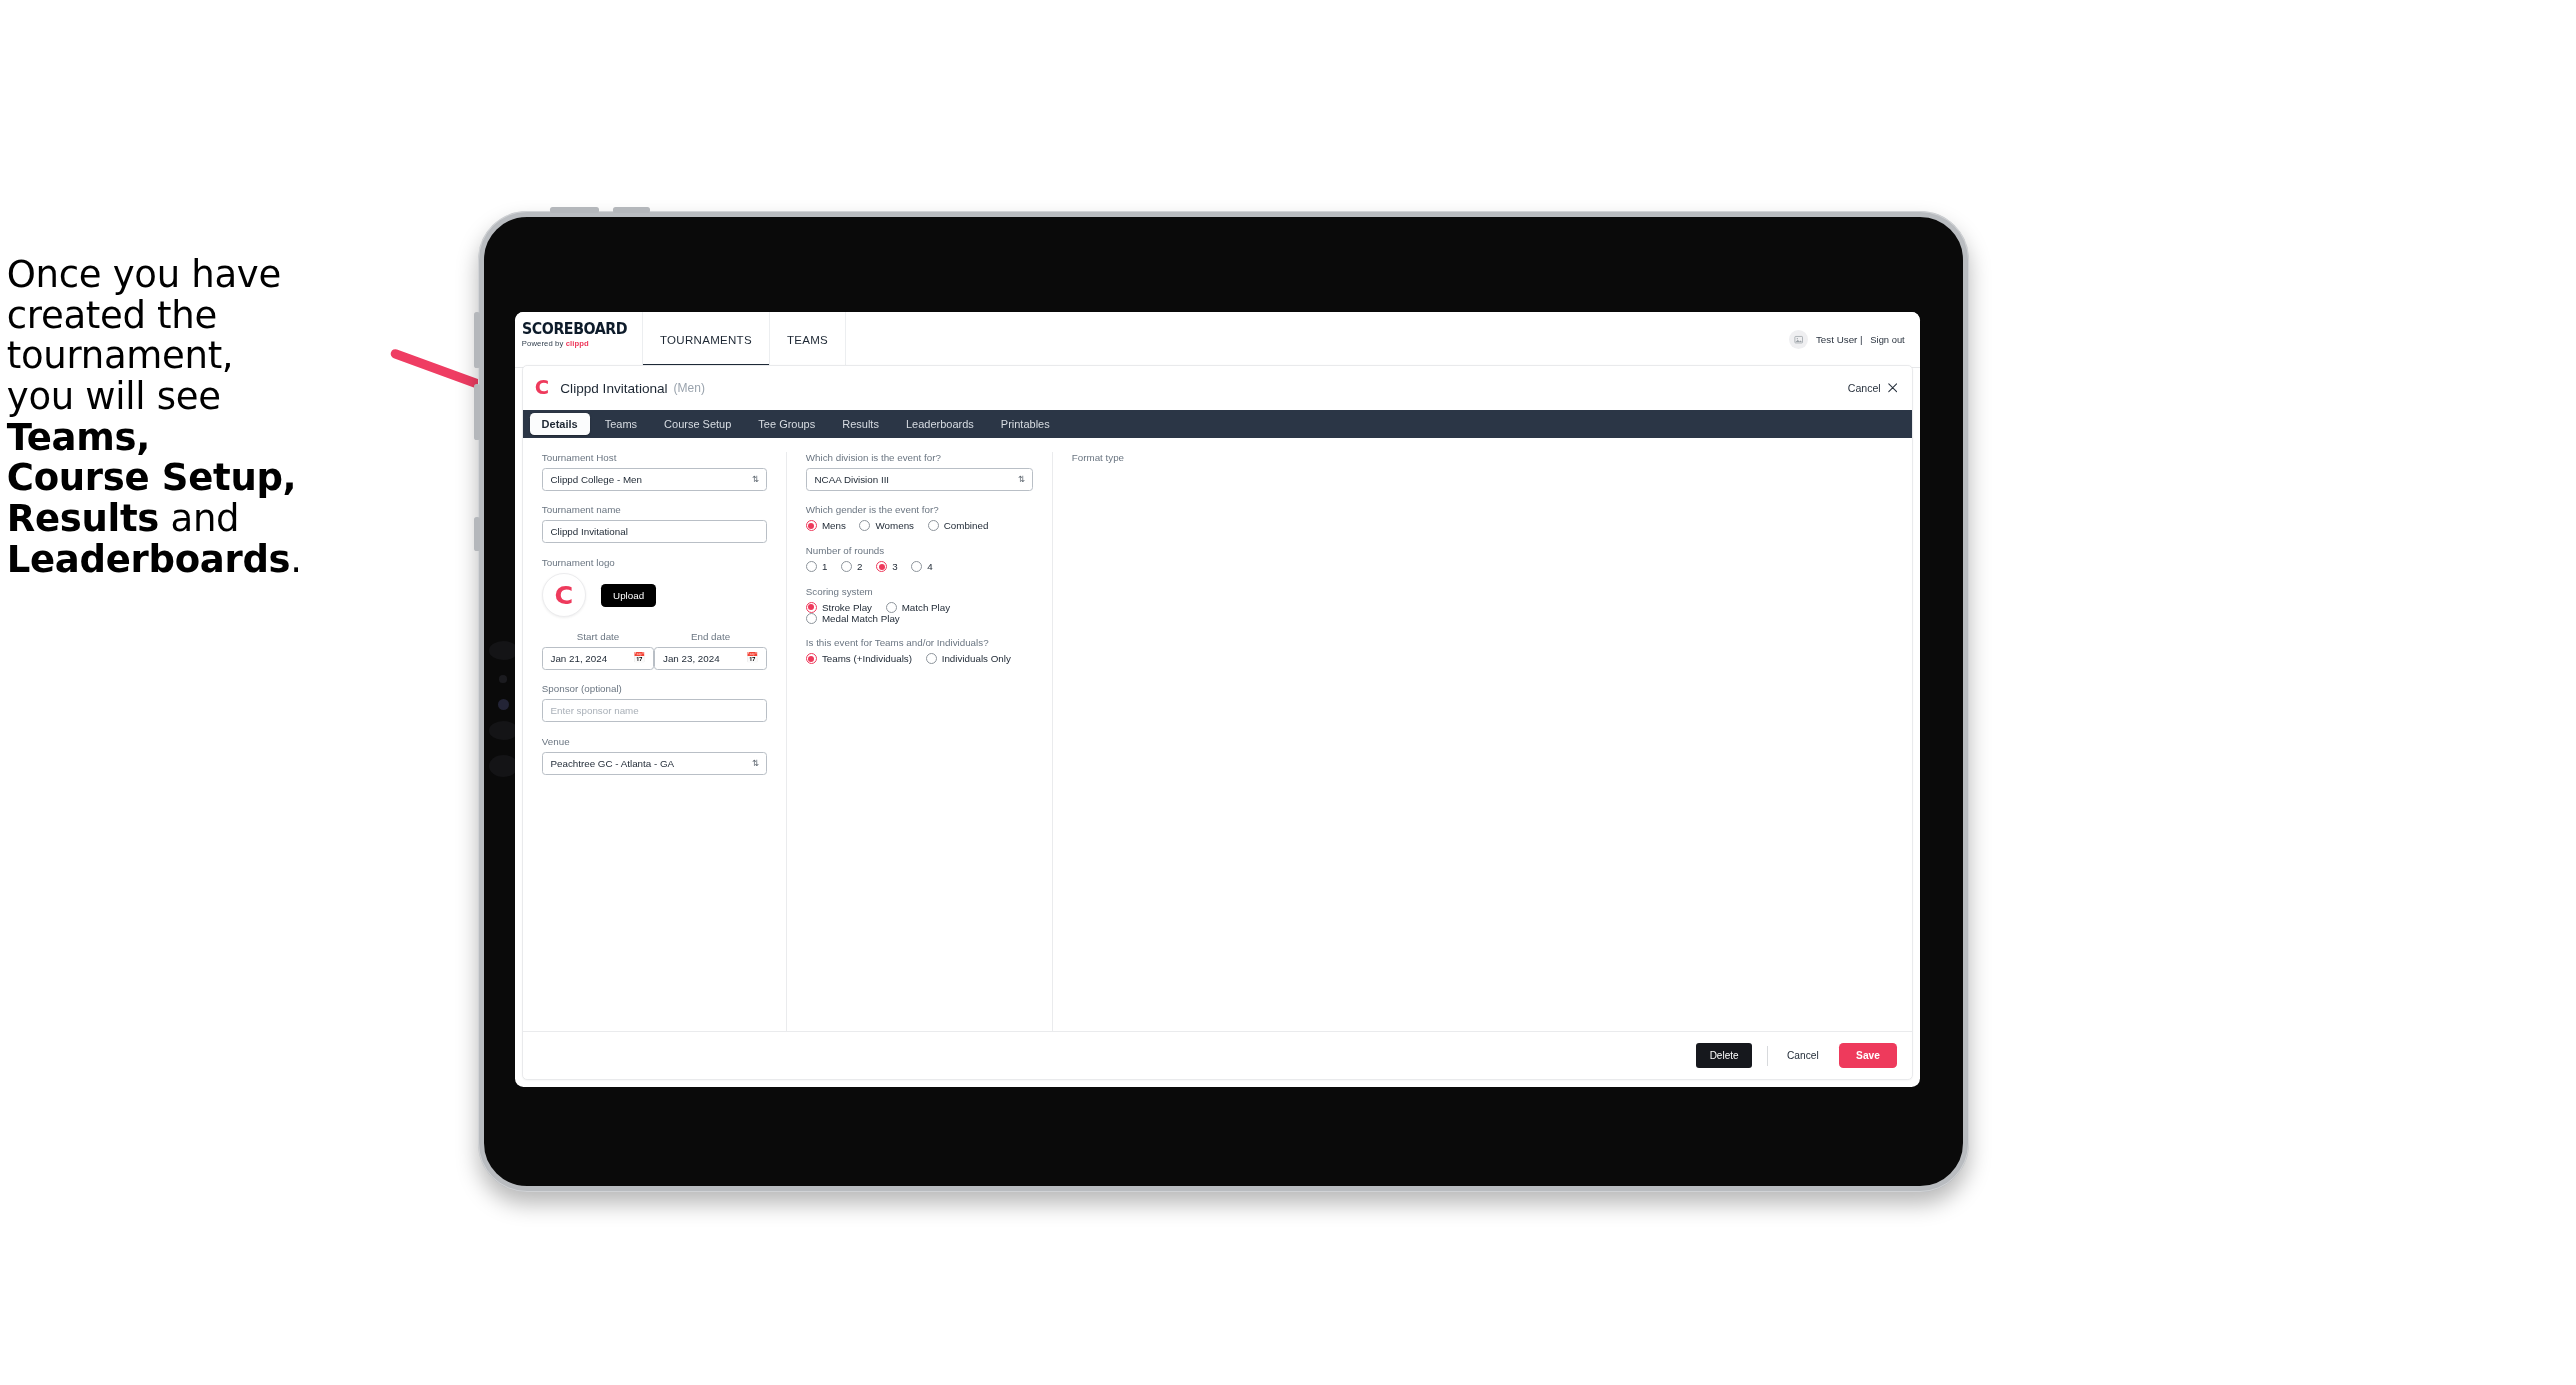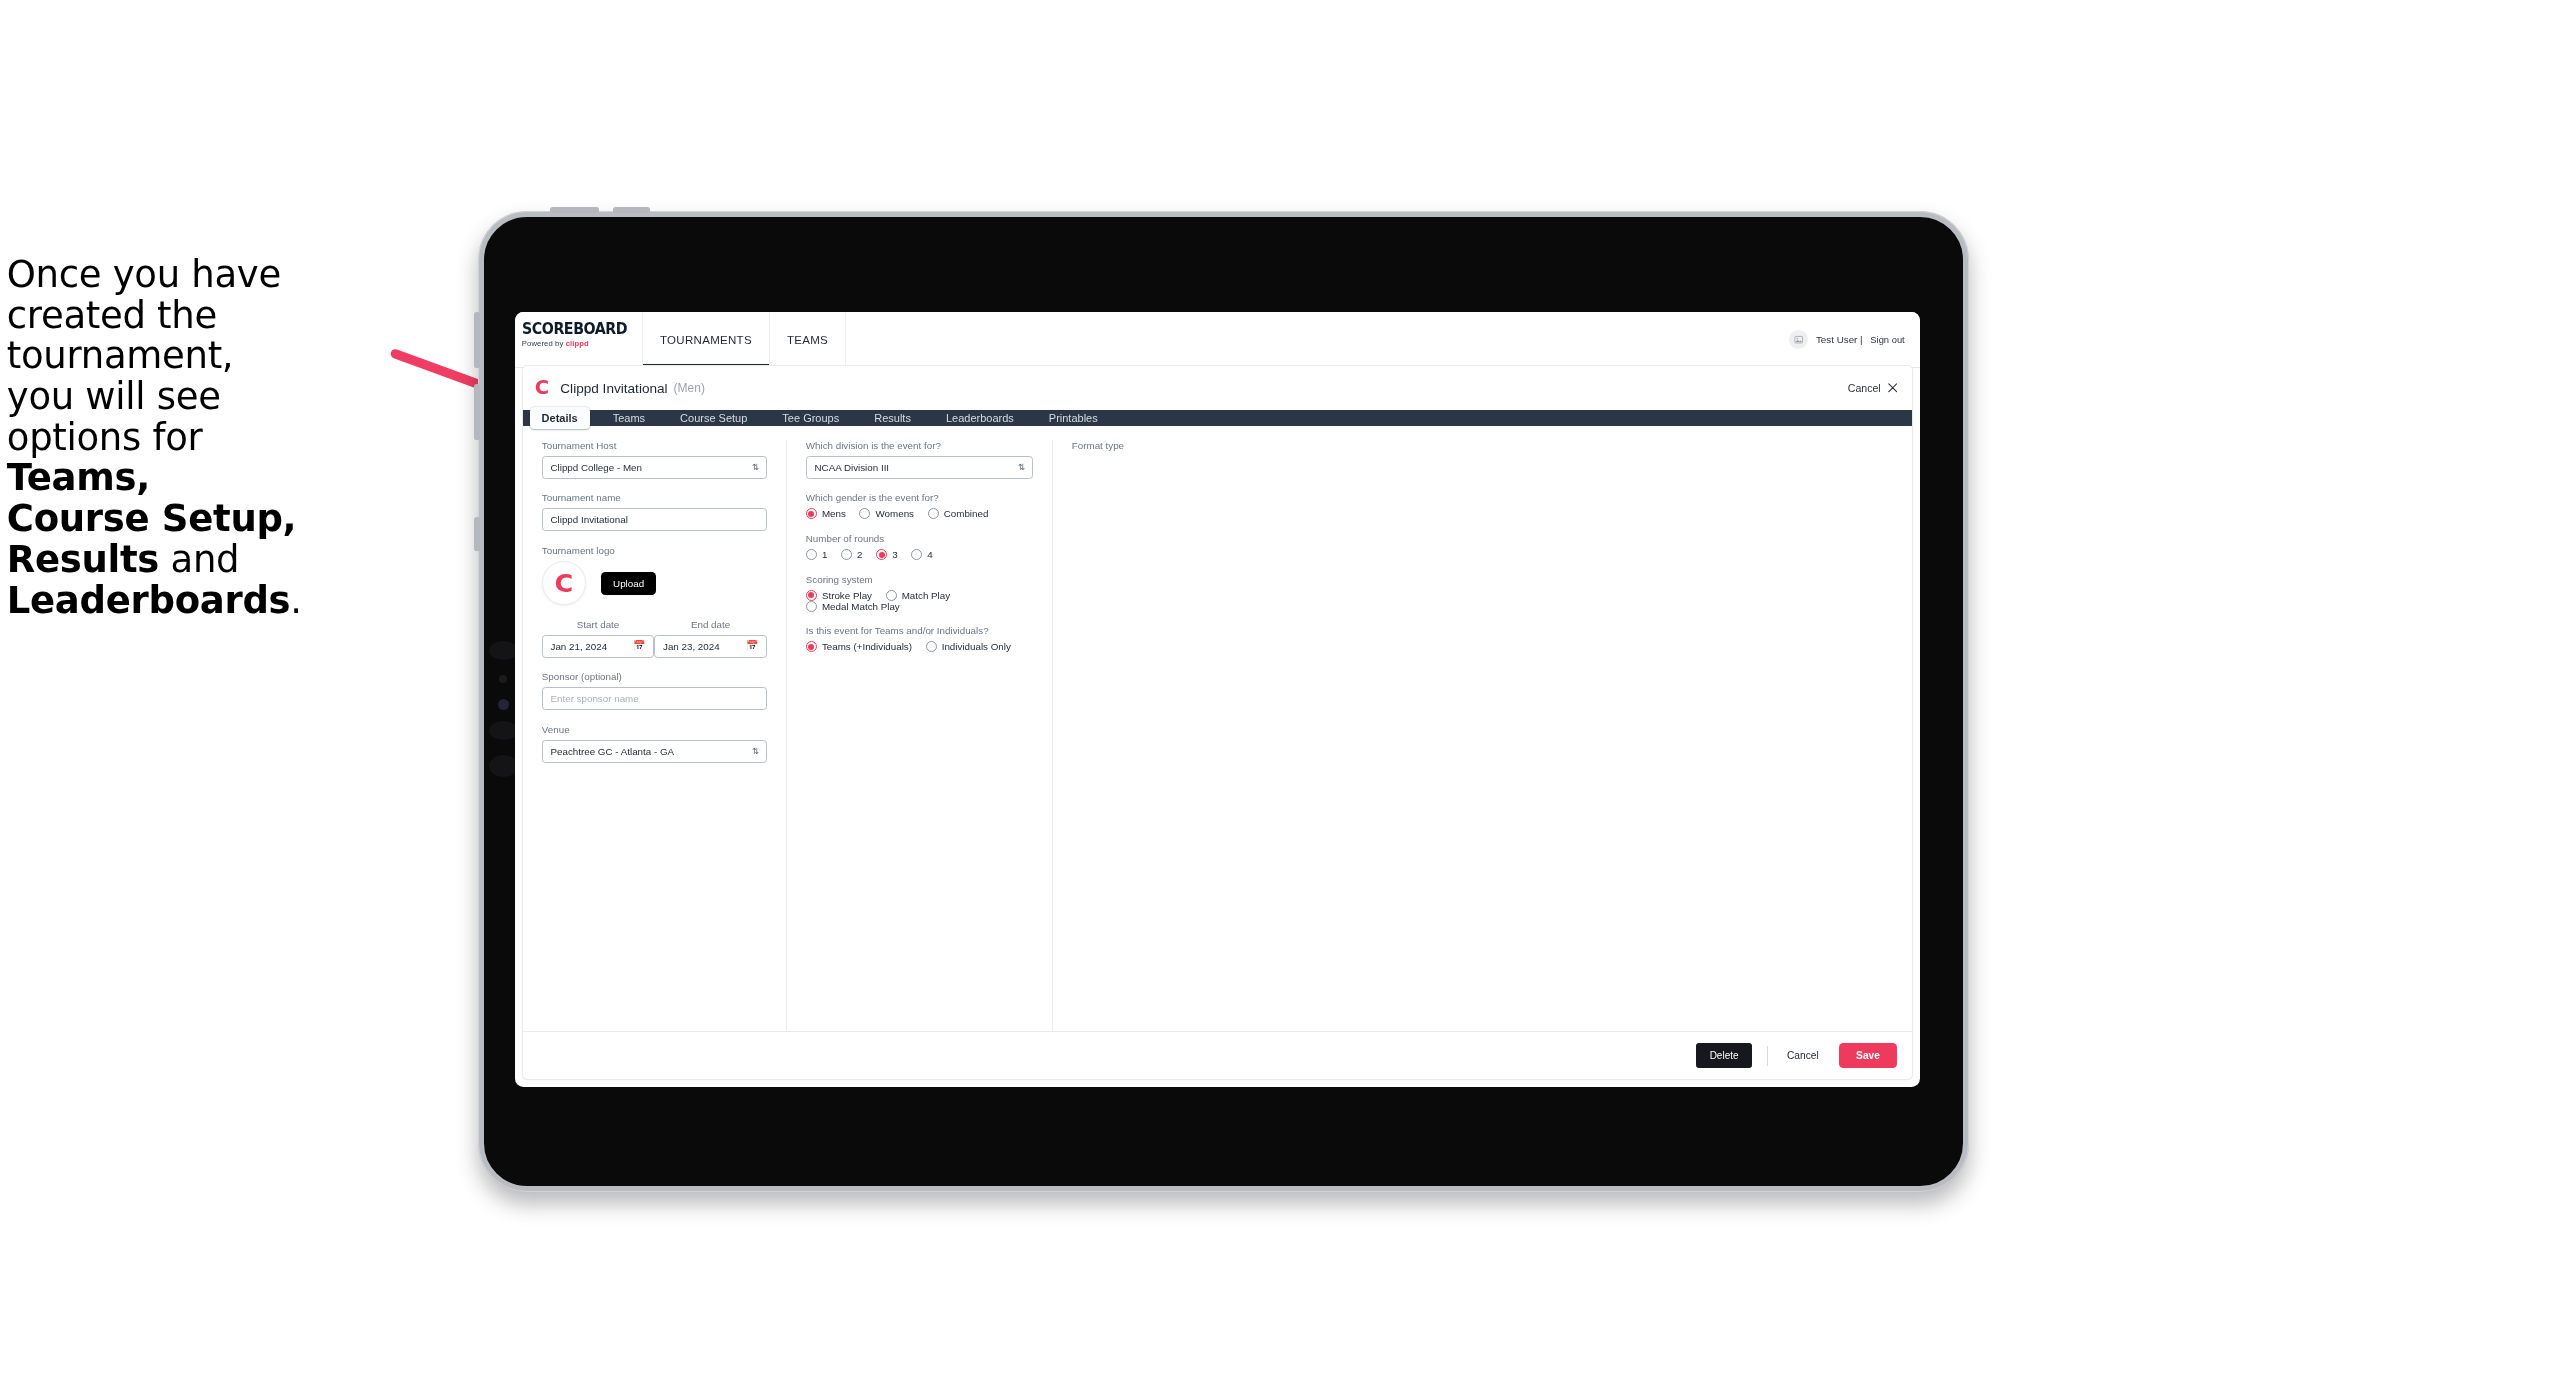--- a/index.html
+++ b/index.html
@@ -83,22 +83,22 @@
 
   .panel-head { height:44px; display:flex; align-items:center; padding:0 15.3px 0 12px; }
   .tlogo { font-family:"DejaVu Sans", sans-serif; font-weight:700; font-size:19.6px;
            color:#ee3a5c; width:25.5px; line-height:1; }
   .t-title { font-size:13.6px; color:#1d2733; }
   .t-sub { font-size:12px; color:#9aa3ad; margin-left:6px; }
   .cancel-x { margin-left:auto; display:flex; align-items:center; gap:6.8px;
               font-size:10.6px; color:#2b3440; cursor:pointer; }
 
   
-  .tabbar { height:16px; background:#2b3646; display:flex; align-items:center;
-            padding:0 6.8px; gap:11px; }
+  .tabbar { height:28px; background:#2b3646; display:flex; align-items:center;
+            padding:0 6.8px; gap:3px; }
   .tab { font-size:11px; color:#d7dce2; padding:0 12px; height:22px; line-height:22px;
          border-radius:4.3px; cursor:pointer; }
   .tab.active { background:#fbfcfd; color:#1d2733; font-weight:600;
                 box-shadow:0 0.9px 1.7px rgba(0,0,0,.3); }
 
   
   .panel-body { flex:1; display:flex; padding:13.6px 0 0 0; }
   .col { padding:0 19px; }
   .col-1 { width:264px; border-right:0.9px solid #eaebed; }
   .col-2 { width:266px; border-right:0.9px solid #eaebed; }
@@ -153,21 +153,20 @@
 </head>
 <body>
 
 <div id="stage">
 
   <div id="caption">
       <span class="ln"><span>Once you have</span></span>
       <span class="ln"><span>created the</span></span>
       <span class="ln"><span>tournament,</span></span>
       <span class="ln"><span>you will see</span></span>
-      <span class="ln"><span>options for</span></span>
       <span class="ln"><b>Teams,</b></span>
       <span class="ln"><b>Course Setup,</b></span>
       <span class="ln"><b>Results</b><span> and</span></span>
       <span class="ln"><b>Leaderboards</b><span>.</span></span>
     </div>
 
   <svg id="arrow" viewBox="0 0 380 190">
     <g>
       <path d="M 44 36 L 318 136" stroke="#ef3d63" stroke-width="11" stroke-linecap="round" fill="none"></path>
       <path d="M 340 150 L 282 104 L 288 146 L 250 160 Z" fill="#ef3d63"></path>

